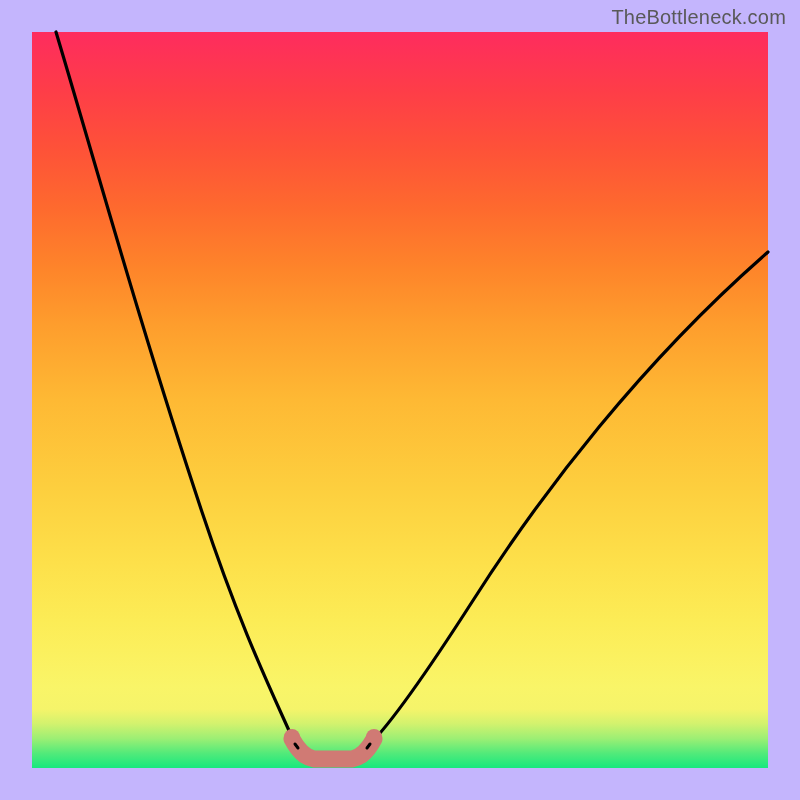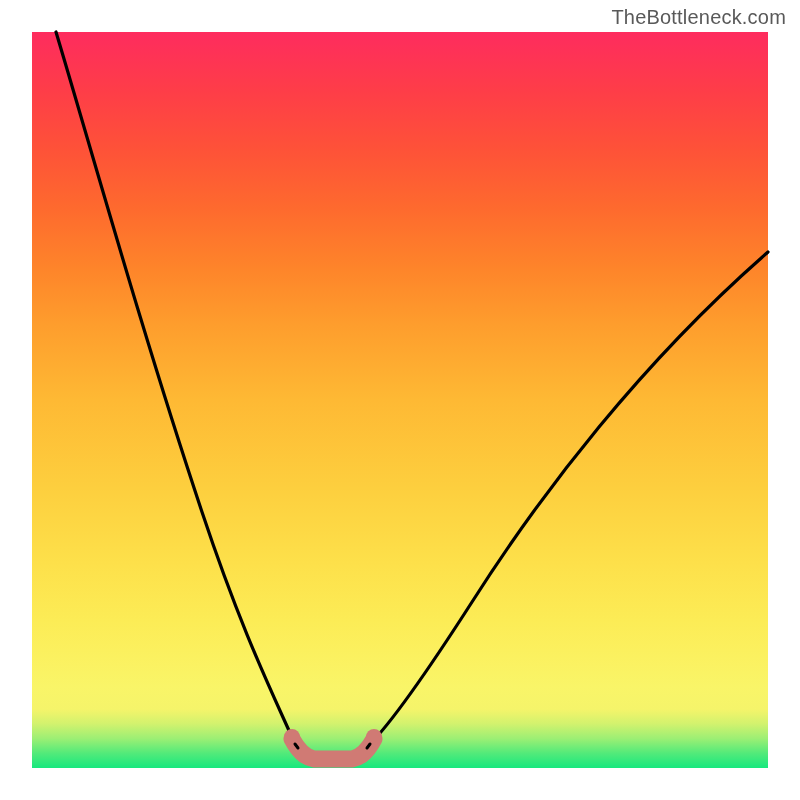--- a/index.html
+++ b/index.html
@@ -10,21 +10,21 @@
     background: #000;
     overflow: hidden;
     font-family: Arial, Helvetica, sans-serif;
   }
   .frame {
     position: absolute;
     left: 0;
     top: 0;
     width: 800px;
     height: 800px;
-    background: #ffffff;
+    background: #c4b5fd;
   }
   .plot {
     position: absolute;
     left: 32px;
     top: 32px;
     width: 736px;
     height: 736px;
     
     background: linear-gradient(
       to top,

